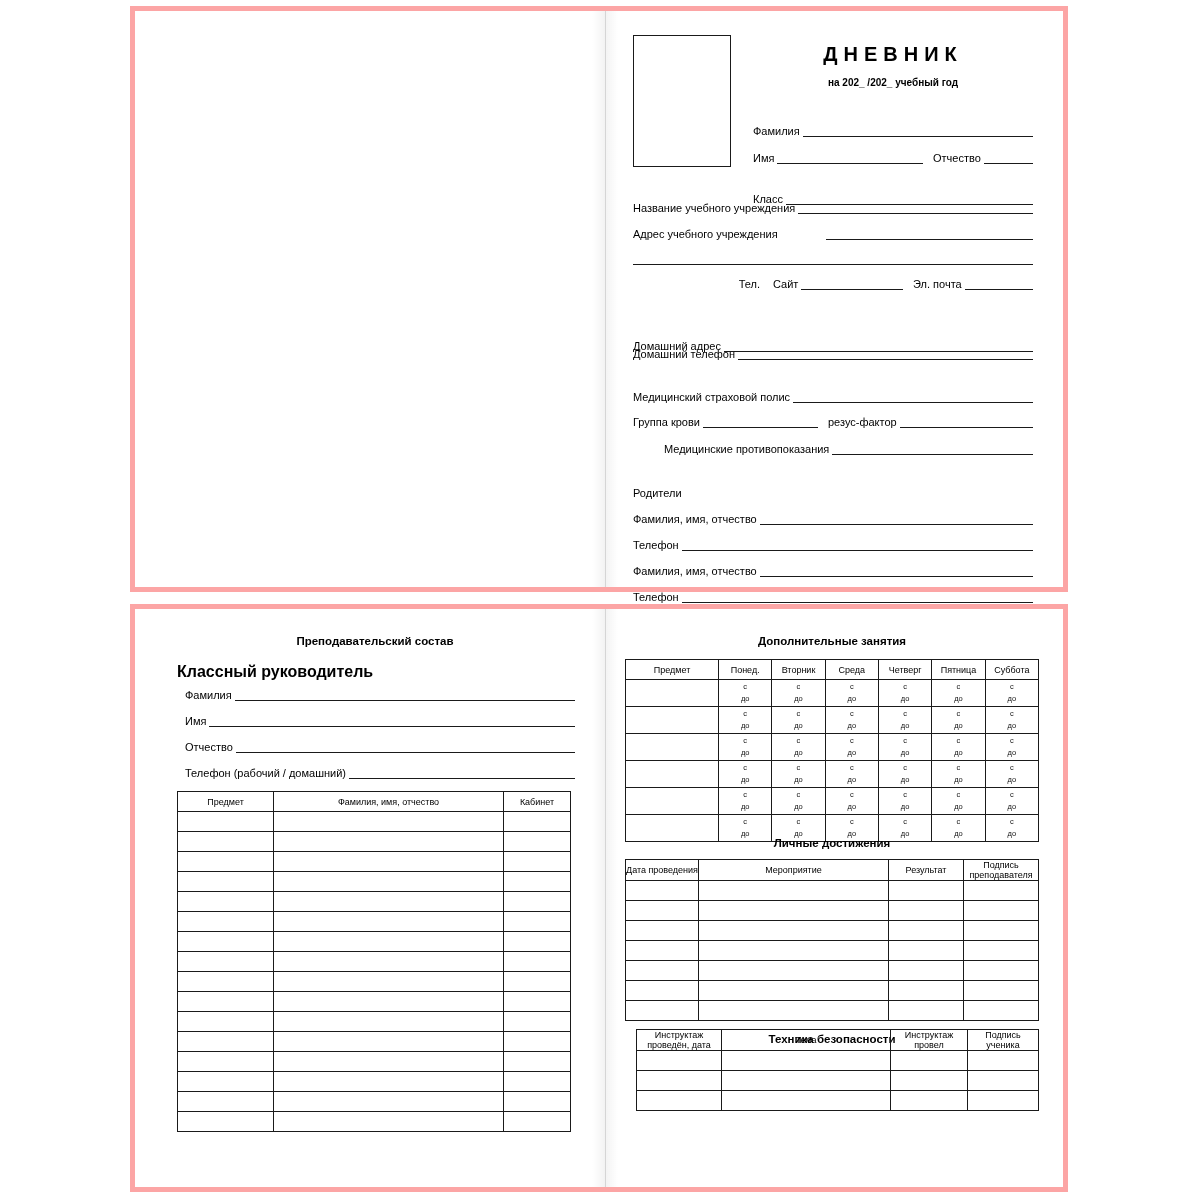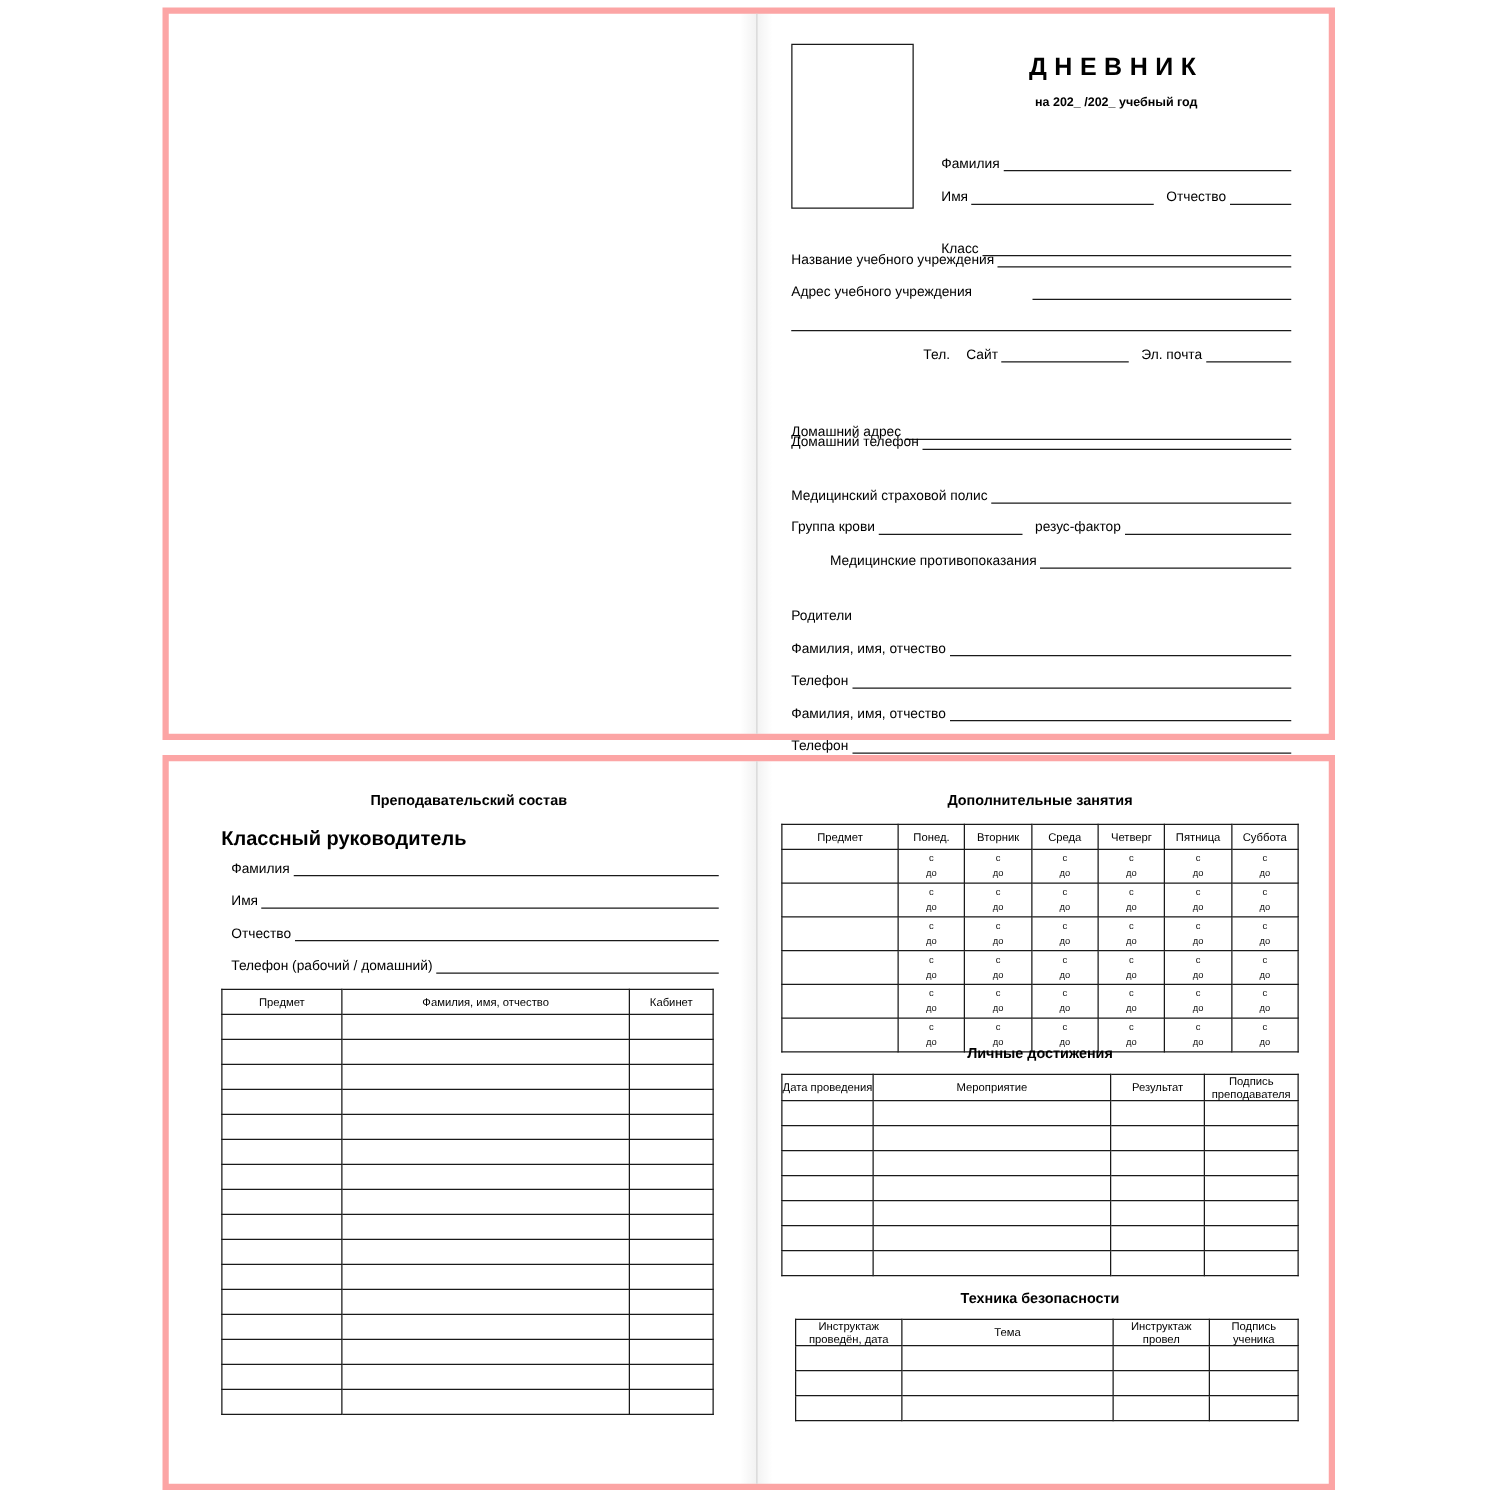--- a/index.html
+++ b/index.html
@@ -636,21 +636,21 @@
                 <td></td>
               </tr>
           </tbody>
         </table>
       </div>
 
       <div class="rsect" style="top:424px;">
         <div class="sect-title">Техника безопасности</div>
       </div>
 
-      <div class="rsect" style="top:446px;padding-left:11px;">
+      <div class="rsect" style="top:420px;padding-left:11px;">
         <table class="grid safety-table">
           <thead>
             <tr>
               <th style="width:84px;" class="two-line">Инструктаж проведён, дата</th>
               <th>Тема</th>
               <th style="width:76px;" class="two-line">Инструктаж провел</th>
               <th style="width:70px;" class="two-line">Подпись ученика</th>
             </tr>
           </thead>
           <tbody>

